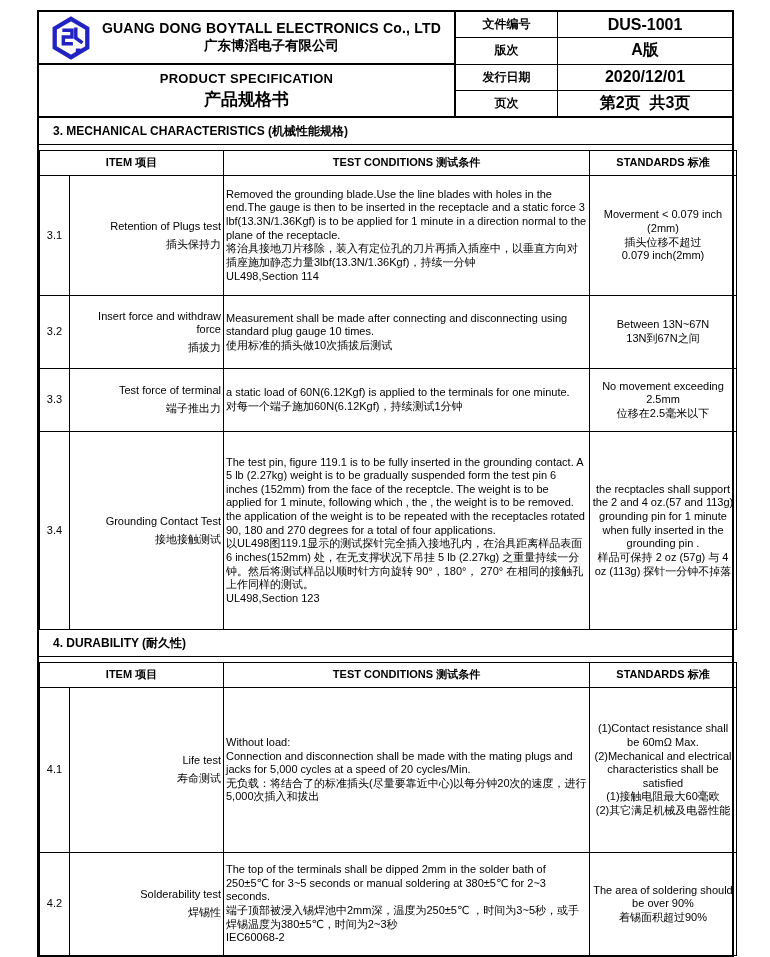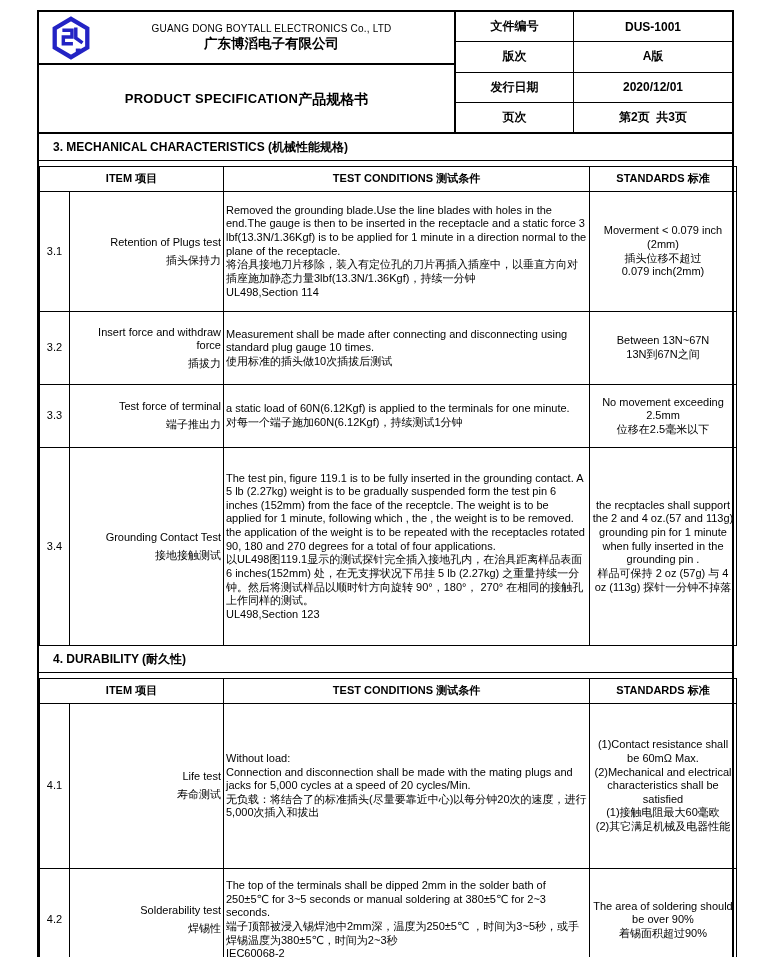--- a/index.html
+++ b/index.html
@@ -13,40 +13,40 @@
 
   
   .hdr { display:flex; border:2px solid #000; box-sizing:border-box; }
   .hdr-left { width:417px; border-right:2px solid #000; box-sizing:border-box; }
   .hdr-company {
     height:53px; border-bottom:2px solid #000; box-sizing:border-box;
     display:flex; align-items:center; padding-left:6px;
   }
   .logo-wrap { width:52px; flex:0 0 auto; display:flex; align-items:center; justify-content:center; }
   .company-names { flex:1; text-align:center; padding-right:8px; }
-  .company-en { font-size:10px; font-weight:normal; letter-spacing:.2px; }
+  .company-en { font-size:14px; font-weight:bold; letter-spacing:.2px; }
   .company-cn { font-size:13.5px; font-weight:bold; margin-top:1px;font-family:Liberation Mono, monospace; }
   .hdr-doctitle {
-    height:67px; box-sizing:border-box;
-    display:flex; flex-direction:row; align-items:center; justify-content:center;
+    height:51px; box-sizing:border-box;
+    display:flex; flex-direction:column; align-items:center; justify-content:center;
   }
   .doc-en { font-size:13px; font-weight:bold; letter-spacing:.3px; }
-  .doc-cn { font-size:14px; font-weight:bold; margin-top:2px; }
+  .doc-cn { font-size:17px; font-weight:bold; margin-top:2px; }
 
   .hdr-right { flex:1; display:flex; flex-direction:column; }
   .meta-row { flex:1; display:flex; border-bottom:1.5px solid #000; box-sizing:border-box; }
   .meta-row:last-child { border-bottom:none; }
   .meta-label {
-    width:118px; border-right:1.5px solid #000; box-sizing:border-box;
+    width:102px; border-right:1.5px solid #000; box-sizing:border-box;
     display:flex; align-items:center; justify-content:center;
     font-size:12px; font-weight:bold;
   }
   .meta-value {
     flex:1; display:flex; align-items:center; justify-content:center;
-    font-size:12px; font-weight:bold; white-space:pre;
+    font-size:16px; font-weight:bold; white-space:pre;
   }
 
   
   .section-wrap { border-left:2px solid #000; border-right:2px solid #000; box-sizing:border-box; }
   .section-title {
     font-size:12px; font-weight:bold; padding:5px 2px 4px 14px;
     border-bottom:1.5px solid #000;
   }
   .tbl-gap { height:5px; }
 

